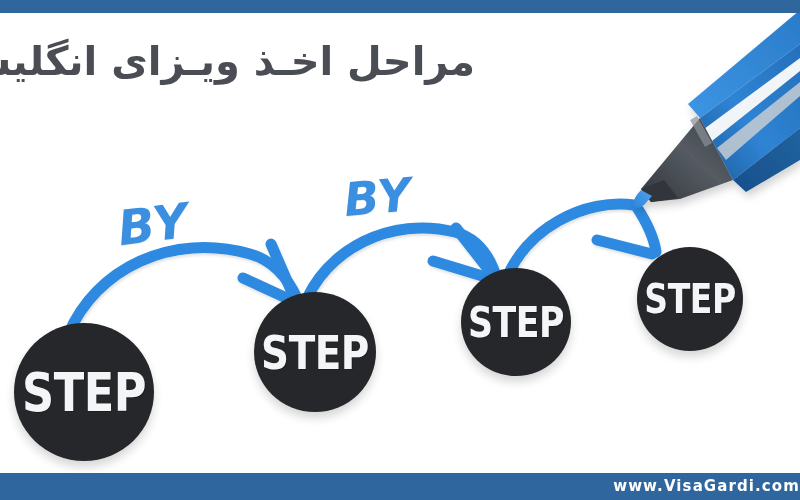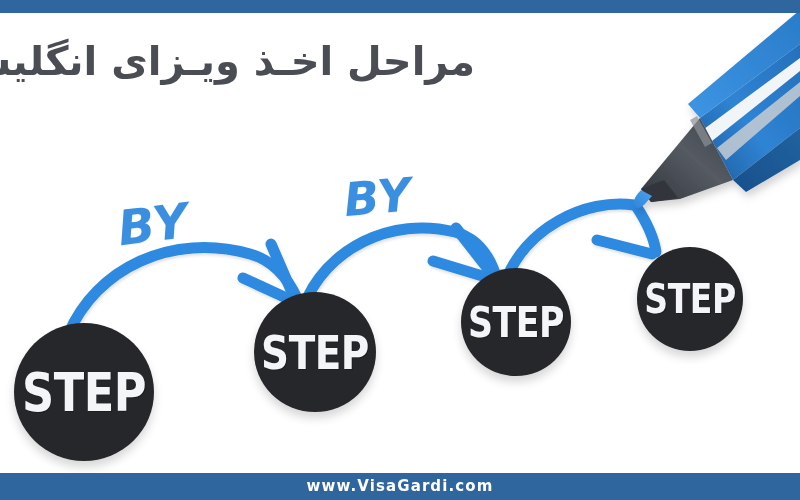--- a/index.html
+++ b/index.html
@@ -32,21 +32,21 @@
     left: 0; top: 473px;
     width: 800px; height: 27px;
     background: #30669e;
     z-index: 40;
   }
   .bar-bottom-text {
     position: absolute;
     left: 0; top: 473px;
     width: 800px; height: 27px;
     line-height: 27px;
-    text-align: center;
+    text-align: right;
     color: #ffffff;
     font-size: 15px;
     font-weight: bold;
     letter-spacing: 1.1px;
     font-family: "DejaVu Sans", "Liberation Sans", sans-serif;
     z-index: 41;
     direction: ltr;
   }
 
   

